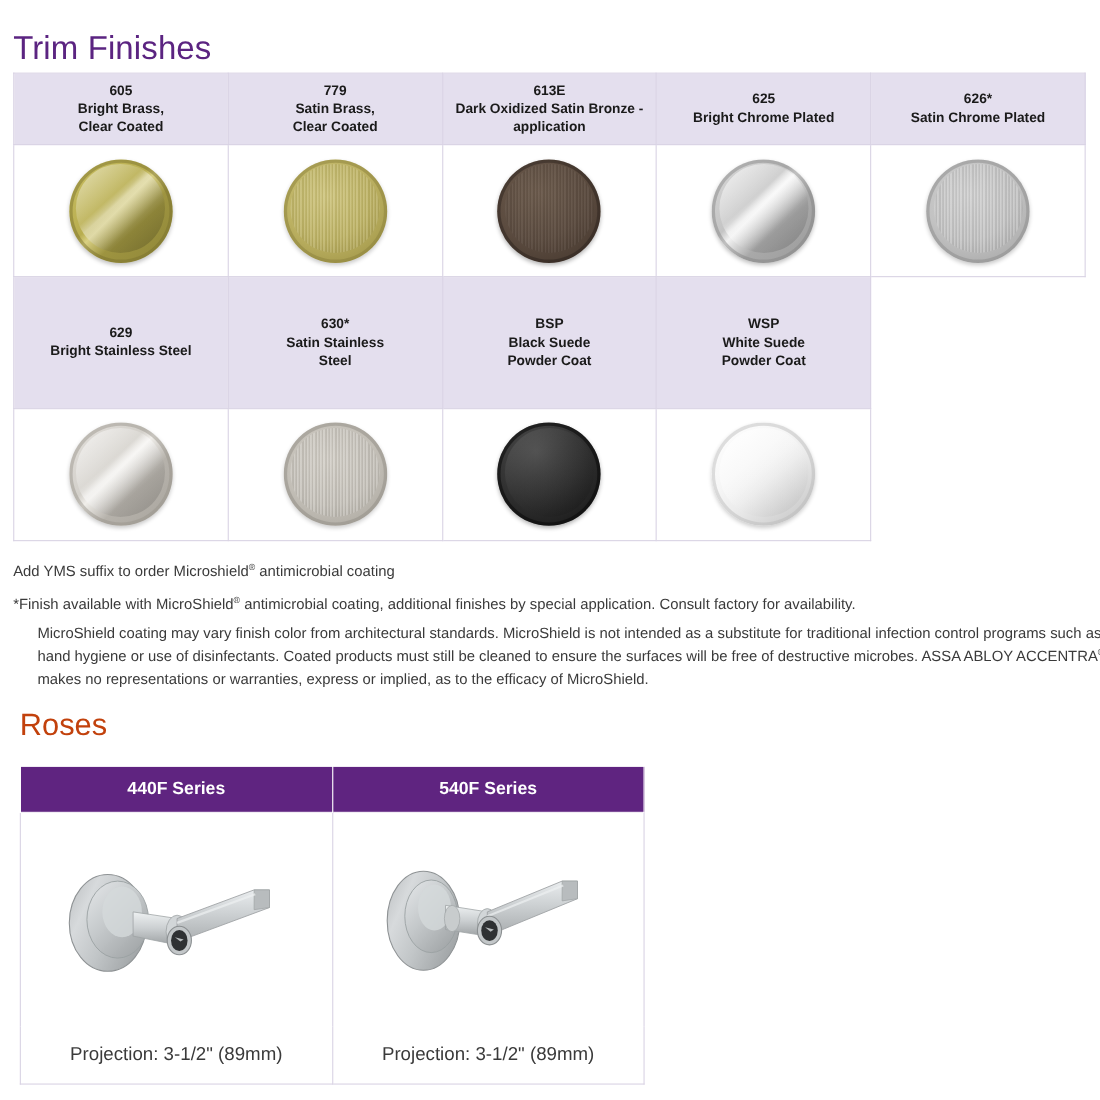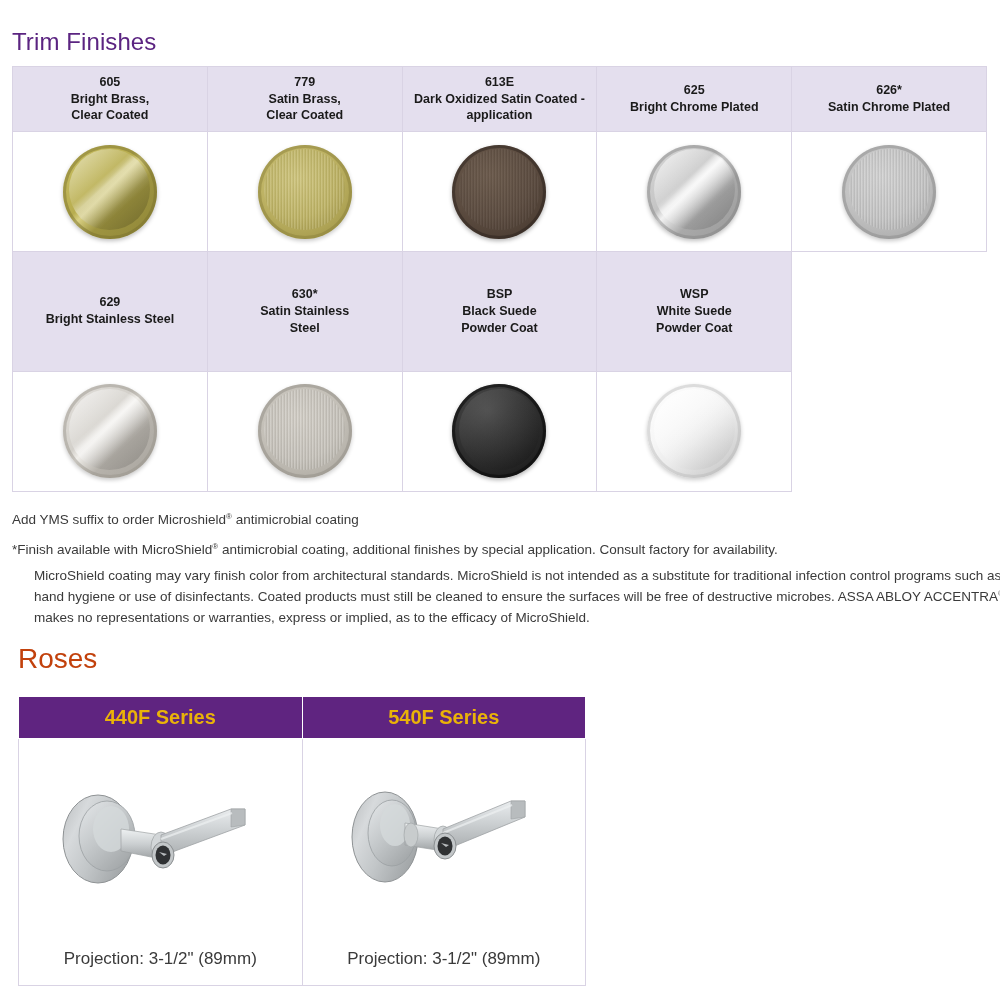--- a/index.html
+++ b/index.html
@@ -14,21 +14,21 @@
     color: #231f20;
     overflow: hidden;
     position: relative;
   }
 
   
   .h-trim {
     position: absolute;
     left: 12px;
     top: 30px;
-    font-size: 24px;
+    font-size: 30px;
     color: #5b2481;
     font-weight: 400;
     letter-spacing: .1px;
     line-height: 1;
   }
   .h-roses {
     position: absolute;
     left: 18px;
     top: 645px;
     font-size: 28px;
@@ -189,22 +189,22 @@
     position: absolute;
     left: 18px;
     top: 696px;
     width: 568px;
     border-collapse: collapse;
     table-layout: fixed;
   }
   .rose-table td { border: 1px solid #d9d3e4; padding: 0; vertical-align: middle; }
   .rh {
     background: #5f2480;
-    color: #eab308;
-    font-size: 20px;
+    color: #ffffff;
+    font-size: 16px;
     font-weight: bold;
     text-align: center;
     height: 41px;
     border: 1px solid #ffffff !important;
   }
   .rose-img {
     height: 194px;
     background: #ffffff;
     text-align: center;
     border-bottom: none !important;
@@ -232,21 +232,21 @@
       <span class="desc">Bright Brass,</span>
       <span class="desc">Clear Coated</span>
     </td>
     <td class="flabel">
       <span class="code">779</span>
       <span class="desc">Satin Brass,</span>
       <span class="desc">Clear Coated</span>
     </td>
     <td class="flabel">
       <span class="code">613E</span>
-      <span class="desc">Dark Oxidized Satin Coated -</span>
+      <span class="desc">Dark Oxidized Satin Bronze -</span>
       <span class="desc">application</span>
     </td>
     <td class="flabel">
       <span class="code">625</span>
       <span class="desc">Bright Chrome Plated</span>
     </td>
     <td class="flabel">
       <span class="code">626*</span>
       <span class="desc">Satin Chrome Plated</span>
     </td>

